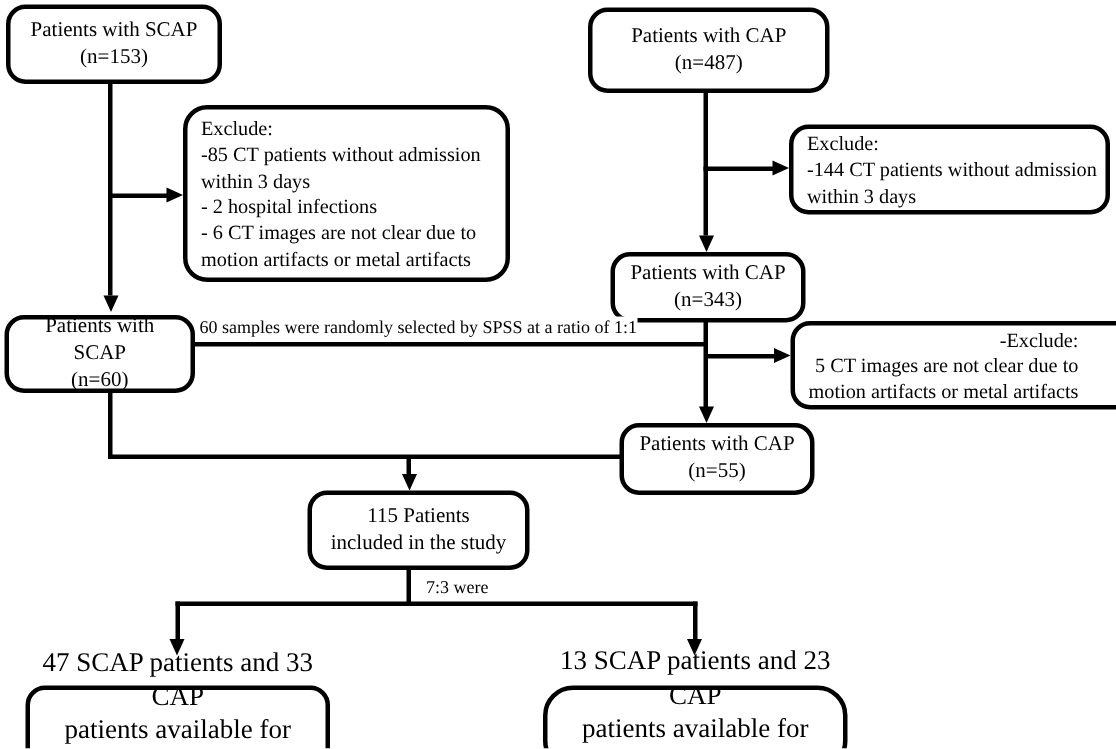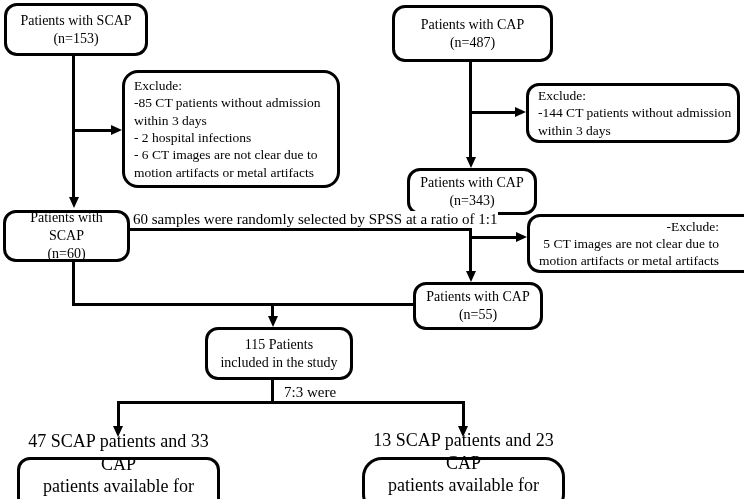--- a/index.html
+++ b/index.html
@@ -56,21 +56,21 @@
   }
   .ah-right {
     position: absolute;
     width: 0; height: 0;
     border-top: 5px solid transparent;
     border-bottom: 5px solid transparent;
     border-left: 11px solid #000000;
   }
   .edge-label {
     position: absolute;
-    font-size: 15px;
+    font-size: 12px;
     white-space: nowrap;
     background: #ffffff;
   }
 </style>
 </head>
 <body>
 
 <div class="canvas">
 
   <div class="node" style="left:4px; top:3px; width:144px; height:53px;">Patients with SCAP

